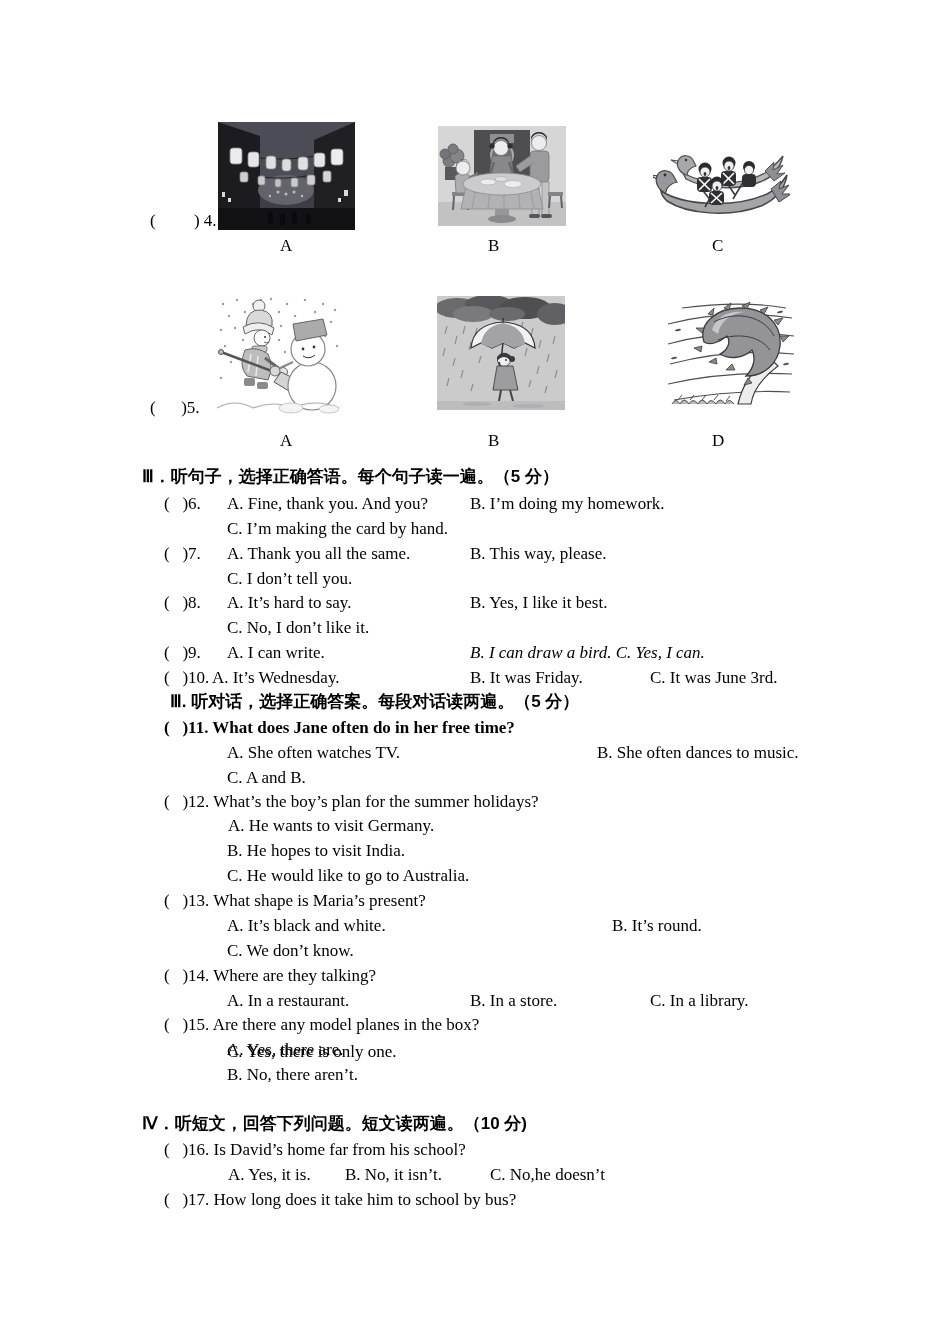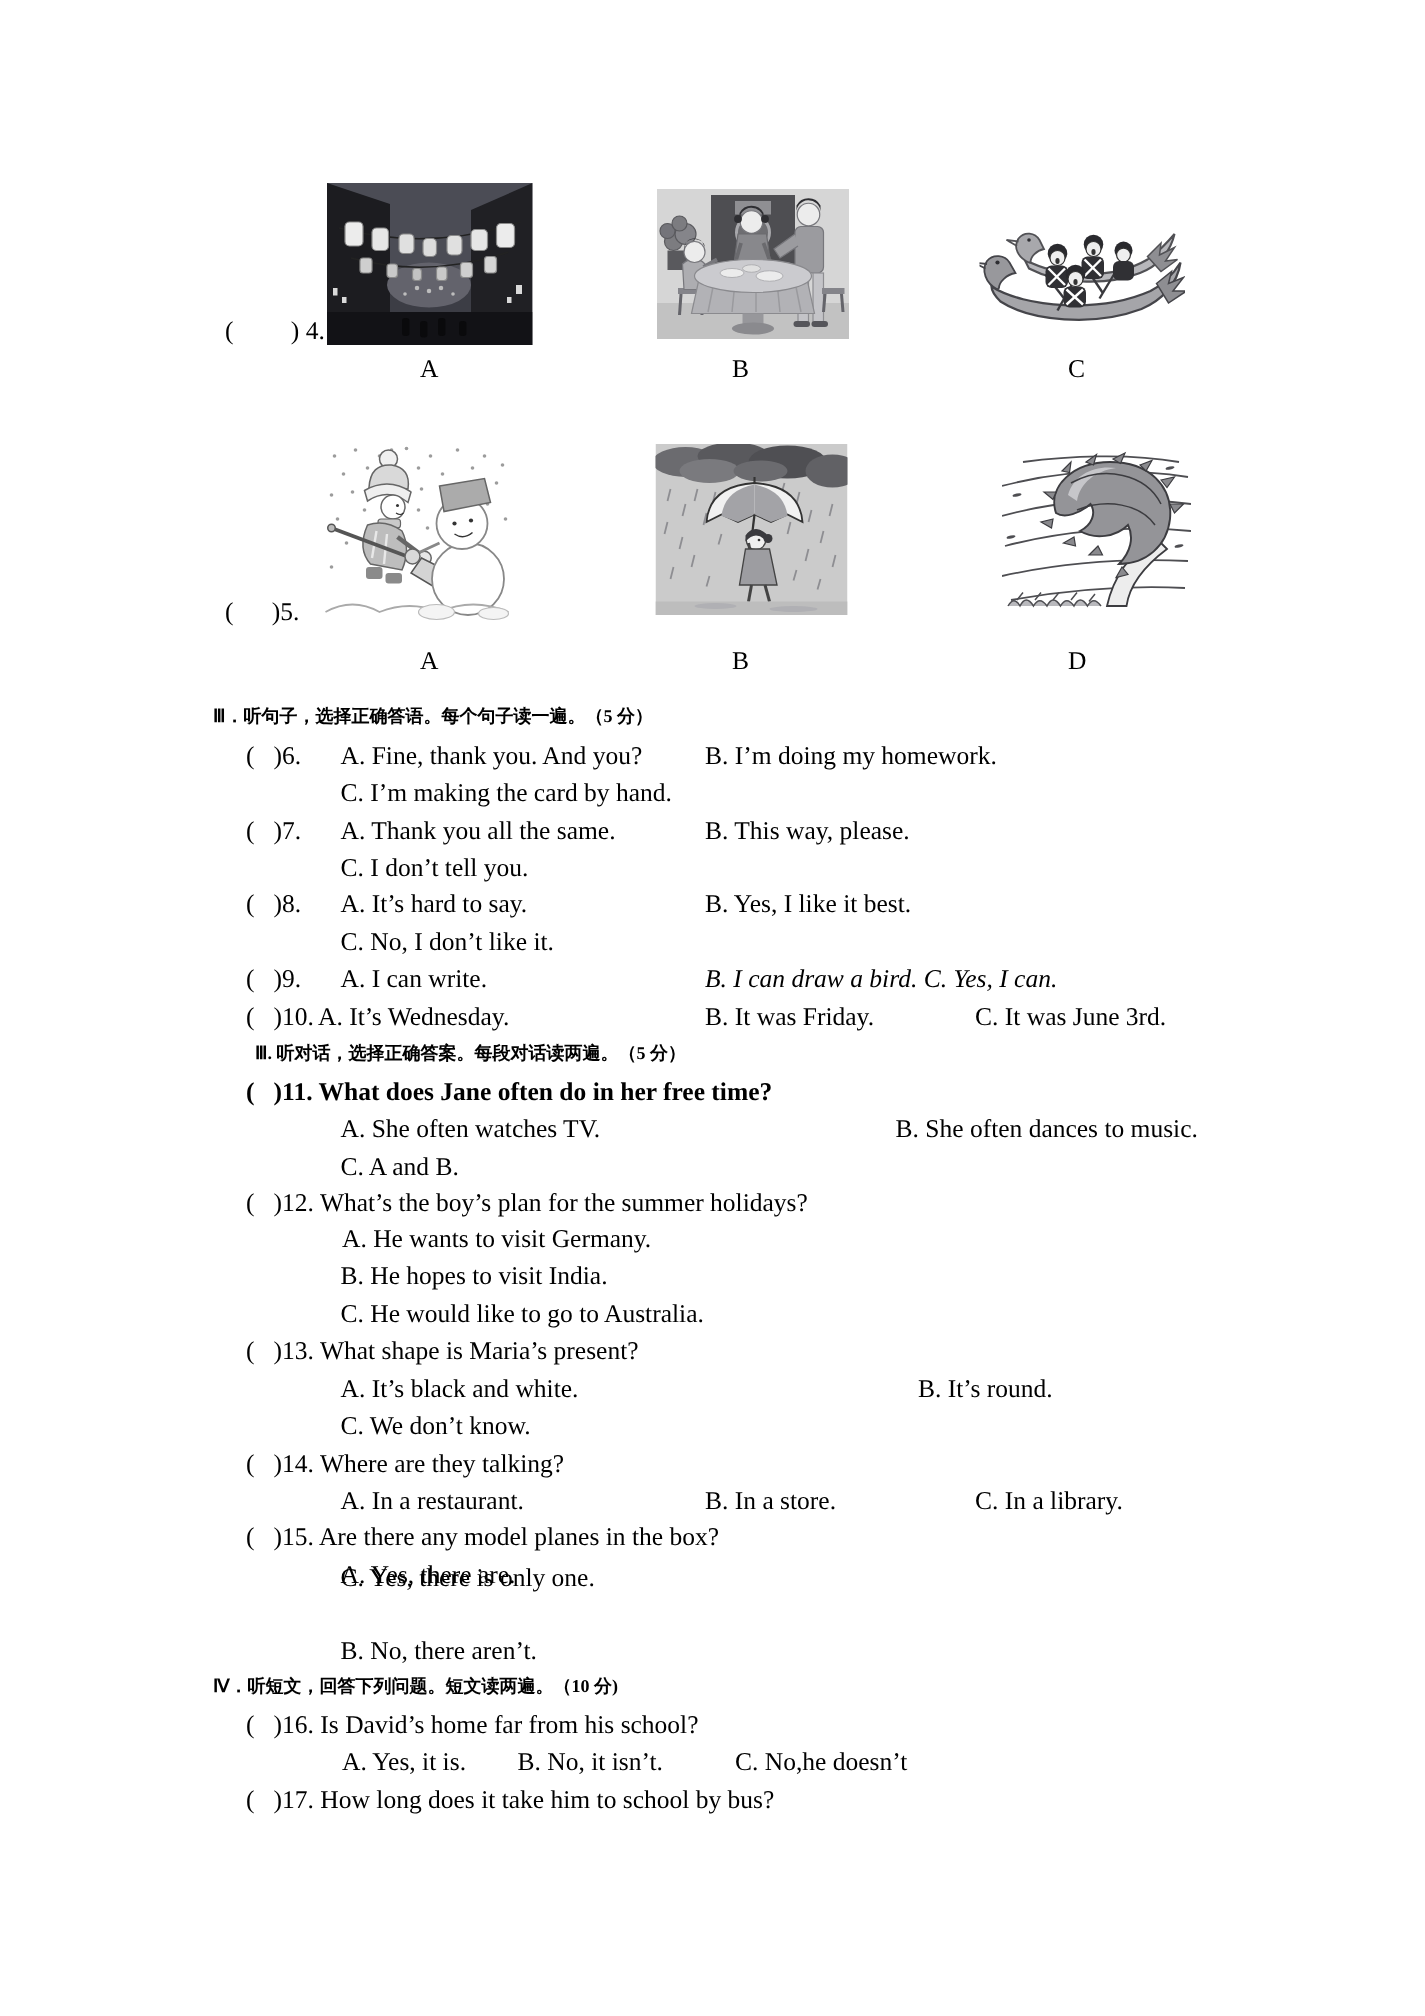--- a/index.html
+++ b/index.html
@@ -1,20 +1,20 @@
 <!DOCTYPE html>
 <html><head>
 <meta charset="utf-8">
 <style>
   html,body{margin:0;padding:0;background:#fff;}
   .page{position:relative;width:950px;height:1344px;background:#ffffff;overflow:hidden;
         font-family:"Liberation Serif",serif;color:#000;}
   .seg{position:absolute;white-space:pre;font-size:17px;line-height:20px;
        font-family:"Liberation Serif",serif;color:#000;}
-  .seg.hdr{font-family:Liberation Serif, serif;font-weight:600;font-size:12px;}
+  .seg.hdr{font-family:Liberation Sans, sans-serif;font-weight:600;font-size:17px;}
   .pic{position:absolute;display:block;}
   .plbl{font-size:17px;}
 </style>
 </head>
 <body>
 
 <div class="page">
 
   <div>
     <span class="seg" style="left:150px;top:211px">(         ) 4.</span>
@@ -369,21 +369,21 @@
       <span class="seg" style="top: 891px; left: 164px;">(   )13. What shape is Maria’s present?</span>
       <span class="seg" style="top: 916px; left: 227px;">A. It’s black and white.</span>
       <span class="seg" style="top: 916px; left: 597px; margin-left: 15px;">B. It’s round.</span>
       <span class="seg" style="top: 941px; left: 227px;">C. We don’t know.</span>
       <span class="seg" style="top: 966px; left: 164px;">(   )14. Where are they talking?</span>
       <span class="seg" style="top: 991px; left: 227px;">A. In a restaurant.</span>
       <span class="seg" style="top: 991px; left: 470px;">B. In a store.</span>
       <span class="seg" style="top: 991px; left: 650px;">C. In a library.</span>
       <span class="seg" style="top: 1015px; left: 164px;">(   )15. Are there any model planes in the box?</span>
       <span class="seg" style="top: 1040px; left: 227px;">A. Yes, there are.</span>
-      <span class="seg" style="top: 1065px; left: 227px; margin-top: 26px;">B. No, there aren’t.</span>
+      <span class="seg" style="top: 1065px; left: 227px;">B. No, there aren’t.</span>
       <span class="seg" style="top: 1042px; left: 227px;">C. Yes, there is only one.</span>
       <span class="seg hdr" style="top: 1114px; left: 142px;">Ⅳ．听短文，回答下列问题。短文读两遍。（10 分)</span>
       <span class="seg" style="top: 1140px; left: 164px;">(   )16. Is David’s home far from his school?</span>
       <span class="seg" style="top: 1165px; left: 228px;">A. Yes, it is.</span>
       <span class="seg" style="top: 1165px; left: 345px;">B. No, it isn’t.</span>
       <span class="seg" style="top: 1165px; left: 490px;">C. No,he doesn’t</span>
       <span class="seg" style="top: 1190px; left: 164px;">(   )17. How long does it take him to school by bus?</span>
     </div>
 
 </div>

